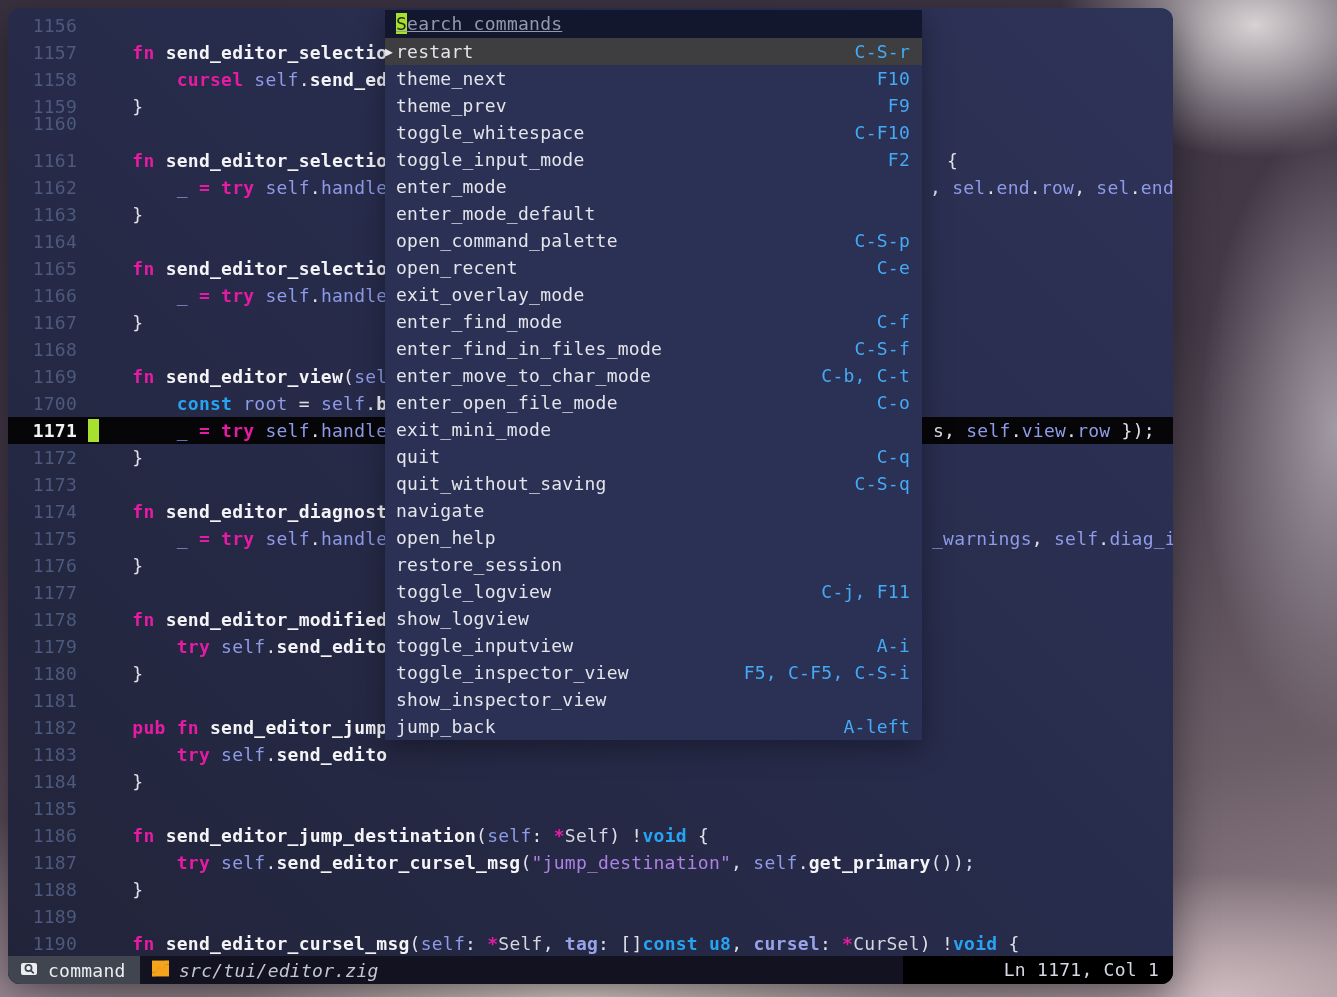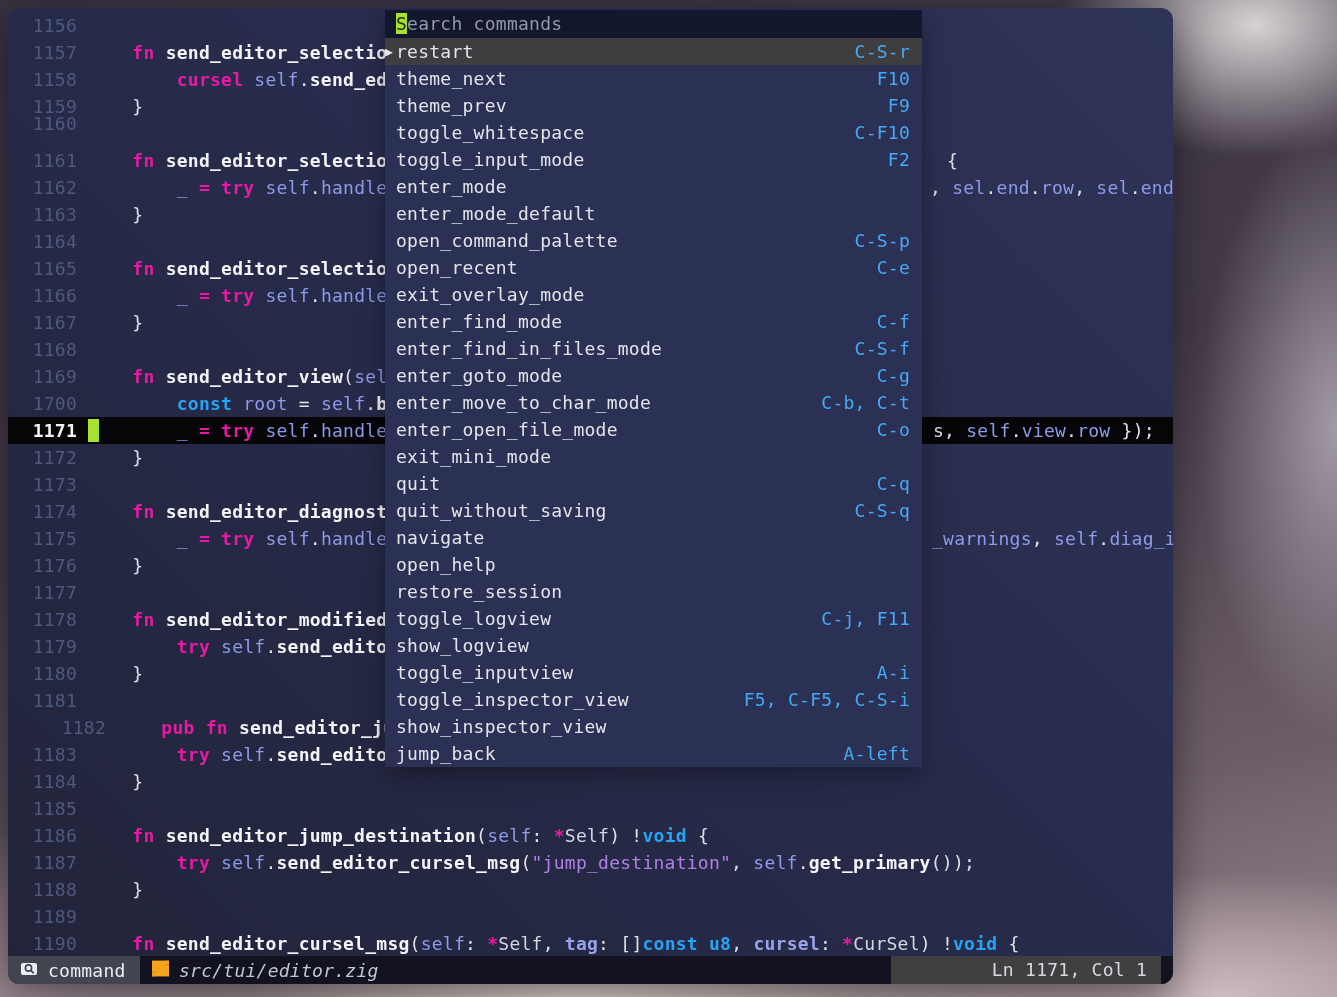--- a/index.html
+++ b/index.html
@@ -45,37 +45,37 @@
   .t-tn { color:#d5d7e0; }
   .t-st { color:#ae82e4; }
   .t-p  { color:#dfe0e8; }
 
   
   #scroll-thumb { position:absolute; left:1299px; top:282px; width:11px; height:29px; background:#495058; z-index:3; }
 
   
   #palette { position:absolute; left:377px; top:2px; width:537px; z-index:6;
              box-shadow:0 8px 26px rgba(0,0,0,.35); }
-  #palette-header { height:28px; line-height:28px; background:#13172e; color:#9299ae; padding-left:11px; white-space:pre; }
+  #palette-header { height:28px; line-height:28px; background:#13172e; color:#9299ae; padding-left:11px; white-space:pre;text-decoration:underline; }
   .pal-cursor { background:#a8e02f; color:#1d2b07; }
   #palette-list { background:#2b3055; }
   .pal-row { position:relative; height:27px; line-height:27px; }
   .pal-row.selected { background:#3e3e41; }
   .pal-label { position:absolute; left:11px; color:#e4e5ea; white-space:pre; }
   .pal-keys { position:absolute; right:12px; color:#45aaf5; white-space:pre; }
   .pal-marker { position:absolute; left:0px; top:0; color:#e8e8ec; font-size:13px; line-height:27px; }
 
   
   #statusbar { position:absolute; left:0; bottom:0; width:100%; height:28px; background:#131221; z-index:8; }
   #seg-mode { position:absolute; left:0; top:0; width:132px; height:28px; background:#40454f;
               display:flex; align-items:center; gap:7px; padding-left:13px; color:#eceef2; }
   #seg-file { position:absolute; left:132px; top:0; height:28px; display:flex; align-items:center; gap:9px; padding-left:11px; }
   #file-path { color:#c3c7d4; font-style:italic; }
-  #seg-pos { position:absolute; right:12px; top:0; width:270px; height:28px; line-height:28px;
-             background:#404040; color:#d6d9e4; text-align:right; padding-right:14px; }
+  #seg-pos { position:absolute; right:0; top:0; width:270px; height:28px; line-height:28px;
+             background:#000000; color:#d6d9e4; text-align:right; padding-right:14px; }
 </style>
 </head>
 <body>
 
 <div id="window">
 
   <div id="code-area">
       <div class="code-row" style="top: 4px;">
     <div class="line-num">1156</div>
     <div class="code-text"></div>
@@ -173,21 +173,21 @@
     <div class="code-text"><span class="t-p">        </span><span class="t-kw">try</span><span class="t-p"> </span><span class="t-v">self</span><span class="t-pu">.</span><span class="t-fn">send_edito</span></div>
   </div>
       <div class="code-row" style="top: 652px;">
     <div class="line-num">1180</div>
     <div class="code-text"><span class="t-p">    </span><span class="t-pu">}</span></div>
   </div>
       <div class="code-row" style="top: 679px;">
     <div class="line-num">1181</div>
     <div class="code-text"></div>
   </div>
-      <div class="code-row" style="top: 706px; margin-left: 29px;">
+      <div class="code-row" style="top: 706px;">
     <div class="line-num">1182</div>
     <div class="code-text"><span class="t-p">    </span><span class="t-kw">pub</span><span class="t-p"> </span><span class="t-kw">fn</span><span class="t-p"> </span><span class="t-fn">send_editor_jump</span></div>
   </div>
       <div class="code-row" style="top: 733px;">
     <div class="line-num">1183</div>
     <div class="code-text"><span class="t-p">        </span><span class="t-kw">try</span><span class="t-p"> </span><span class="t-v">self</span><span class="t-pu">.</span><span class="t-fn">send_edito</span></div>
   </div>
       <div class="code-row" style="top: 760px;">
     <div class="line-num">1184</div>
     <div class="code-text"><span class="t-p">    </span><span class="t-pu">}</span></div>
@@ -264,24 +264,20 @@
     <span class="pal-label">exit_overlay_mode</span>
     <span class="pal-keys"></span>
   </div>
         <div class="pal-row">
     <span class="pal-label">enter_find_mode</span>
     <span class="pal-keys">C-f</span>
   </div>
         <div class="pal-row">
     <span class="pal-label">enter_find_in_files_mode</span>
     <span class="pal-keys">C-S-f</span>
-  </div>
-        <div class="pal-row">
-    <span class="pal-label">enter_goto_mode</span>
-    <span class="pal-keys">C-g</span>
   </div>
         <div class="pal-row">
     <span class="pal-label">enter_move_to_char_mode</span>
     <span class="pal-keys">C-b, C-t</span>
   </div>
         <div class="pal-row">
     <span class="pal-label">enter_open_file_mode</span>
     <span class="pal-keys">C-o</span>
   </div>
         <div class="pal-row">

